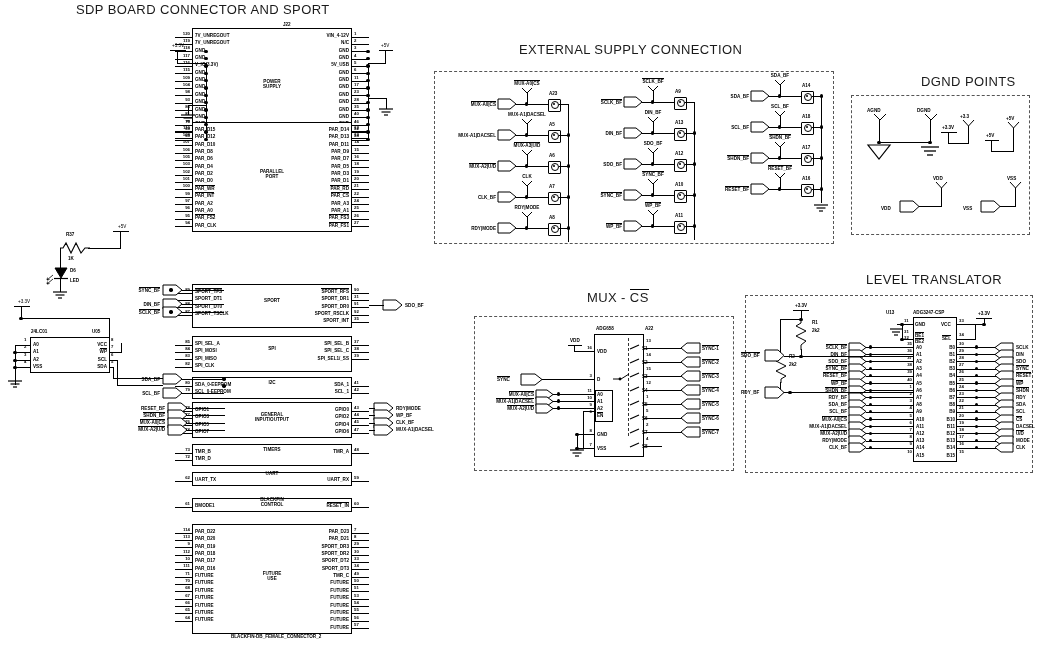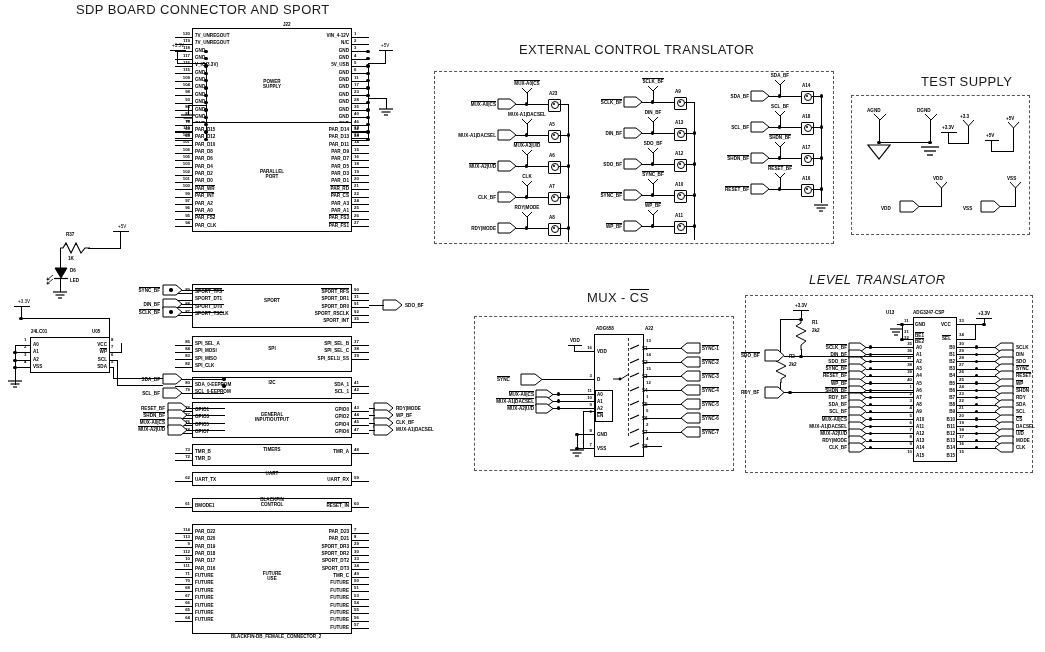--- a/index.html
+++ b/index.html
@@ -21,24 +21,24 @@
   .ctr{position:absolute;font-size:4.6px;font-weight:bold;text-align:center;white-space:nowrap;}
   svg{position:absolute;overflow:visible;}
   .sw{position:absolute;border:1.1px solid #000;width:11px;height:11px;background:#fff;border-radius:1px;}
   .swi{position:absolute;width:6px;height:6px;border:1px solid #000;border-radius:50%;background:#fff;}
   .swd{position:absolute;width:2px;height:2px;border-radius:50%;background:#000;}
 </style>
 </head>
 <body>
 
 <div class="sec-title" style="left:76px;top:2px;">SDP BOARD CONNECTOR AND SPORT</div>
-<div class="sec-title" style="left:519px;top:42px;">EXTERNAL CONTROL TRANSLATOR</div>
-<div class="sec-title" style="left:921px;top:74px;">TEST SUPPLY</div>
+<div class="sec-title" style="left:519px;top:42px;">EXTERNAL SUPPLY CONNECTION</div>
+<div class="sec-title" style="left:921px;top:74px;">DGND POINTS</div>
 <div class="sec-title" style="left:587px;top:290px;">MUX - <span class="bar" style="font-size:13px;">CS</span></div>
-<div class="sec-title" style="left:809px;top:272px;font-style:italic;">LEVEL TRANSLATOR</div>
+<div class="sec-title" style="left:866px;top:272px;">LEVEL TRANSLATOR</div>
 
 <div class="lbl n" style="left:118px;top:224px;">+5V</div>
 <div class="ln h" style="left:113px;top:231px;width:16px;"></div>
 <div class="ln v" style="left:120px;top:231px;height:17px;"></div>
 <div class="ln h" style="left:88px;top:248px;width:33px;"></div>
 <svg style="left:60px;top:241px;width:30px;height:14px;">
   <polyline points="0,7 3,7 6,2 11,12 16,2 21,12 25,7 30,7" fill="none" stroke="#000" stroke-width="1.1"></polyline>
 </svg>
 <div class="lbl" style="left:66px;top:232px;">R37</div>
 <div class="lbl" style="left:68px;top:256px;">1K</div>

